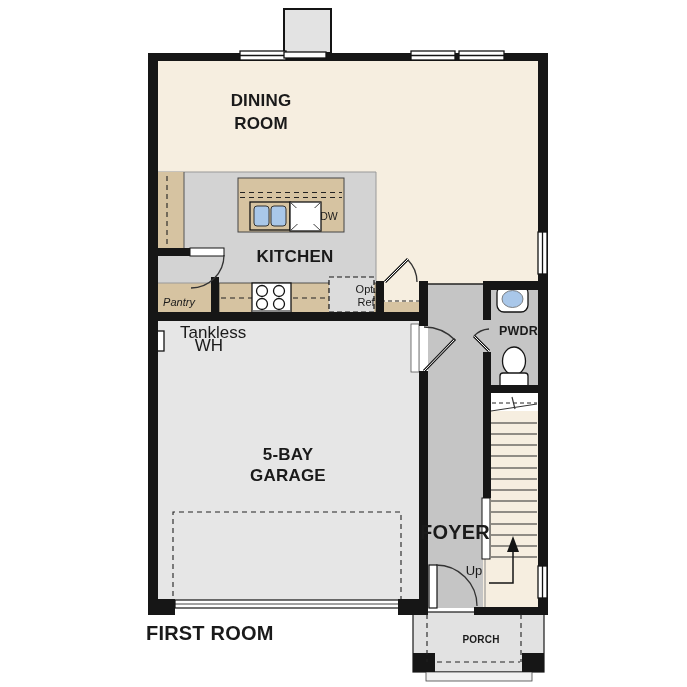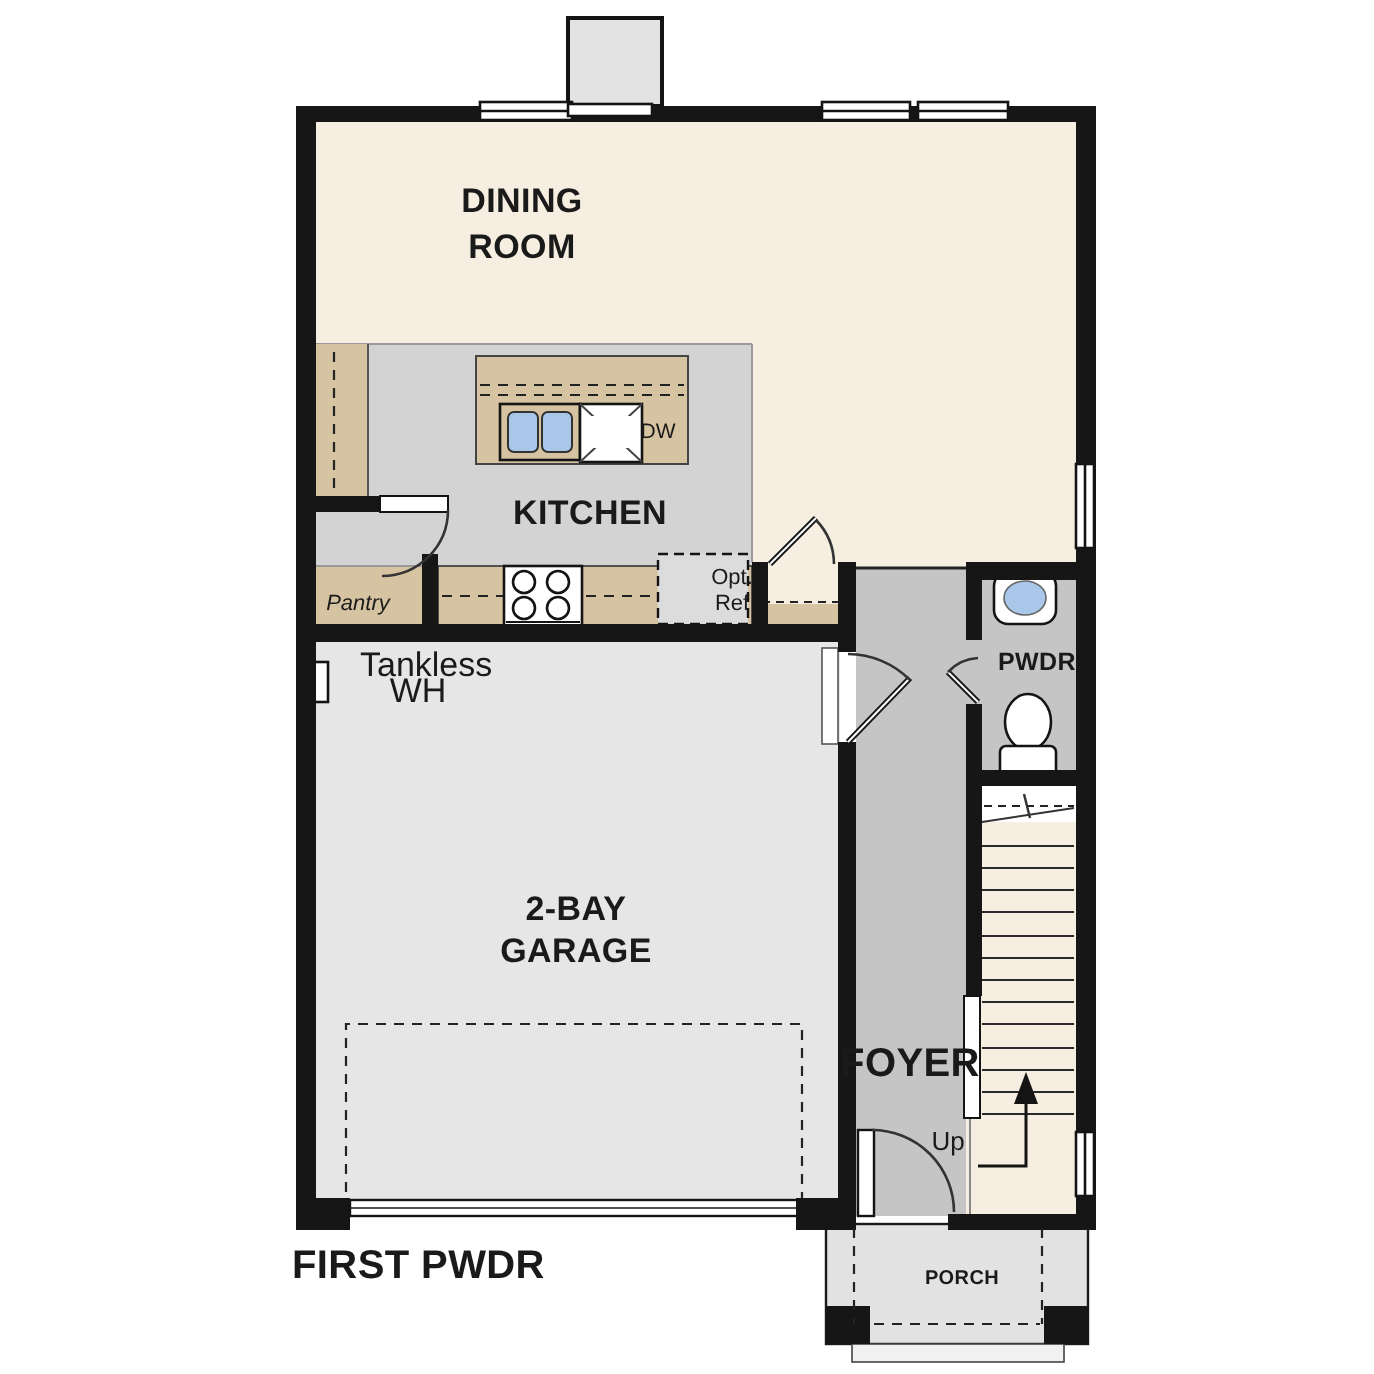--- a/index.html
+++ b/index.html
@@ -185,23 +185,23 @@
 
   <g>
     <line class="dash" x1="427" y1="614" x2="427" y2="662"></line>
     <line class="dash" x1="521" y1="614" x2="521" y2="662"></line>
     <line class="dash" x1="437" y1="662" x2="520" y2="662"></line>
   </g>
 </svg>
 
 <div class="label" style="left:211px;top:89px;width:100px;font-size:17px;line-height:23px;">DINING ROOM</div>
 <div class="label nowrap" style="left:245px;top:247px;width:100px;font-size:17px;">KITCHEN</div>
-<div class="label" style="left:238px;top:444px;width:100px;font-size:17px;line-height:21px;">2-BAY GARAGE</div>
+<div class="label" style="left:238px;top:444px;width:100px;font-size:17px;line-height:21px;">5-BAY GARAGE</div>
 <div class="label nowrap" style="left:415px;top:521px;width:80px;font-size:20px;">FOYER</div>
 <div class="label nowrap" style="left:488px;top:324px;width:50px;font-size:12.5px;text-align:right;">PWDR</div>
 <div class="label nowrap" style="left:441px;top:634px;width:80px;font-size:10px;">PORCH</div>
-<div class="label nowrap" style="left:146px;top:622px;font-size:20px;">FIRST PWDR</div>
+<div class="label nowrap" style="left:146px;top:622px;font-size:20px;">FIRST ROOM</div>
 <div class="label plain" style="left:148px;top:296px;width:62px;font-size:11px;font-style:italic;">Pantry</div>
 <div class="label plain" style="left:350px;top:283px;width:32px;font-size:11px;line-height:13px;">Opt. Ref</div>
 <div class="label plain" style="left:180px;top:327px;width:58px;font-size:17px;line-height:12.5px;">Tankless WH</div>
 <div class="label plain" style="left:460px;top:564px;width:28px;font-size:13px;">Up</div>
 <div class="label plain" style="left:293px;top:210px;width:26px;font-size:10.5px;margin-left:23px;">DW</div>
 </div>
 
 </body></html>

